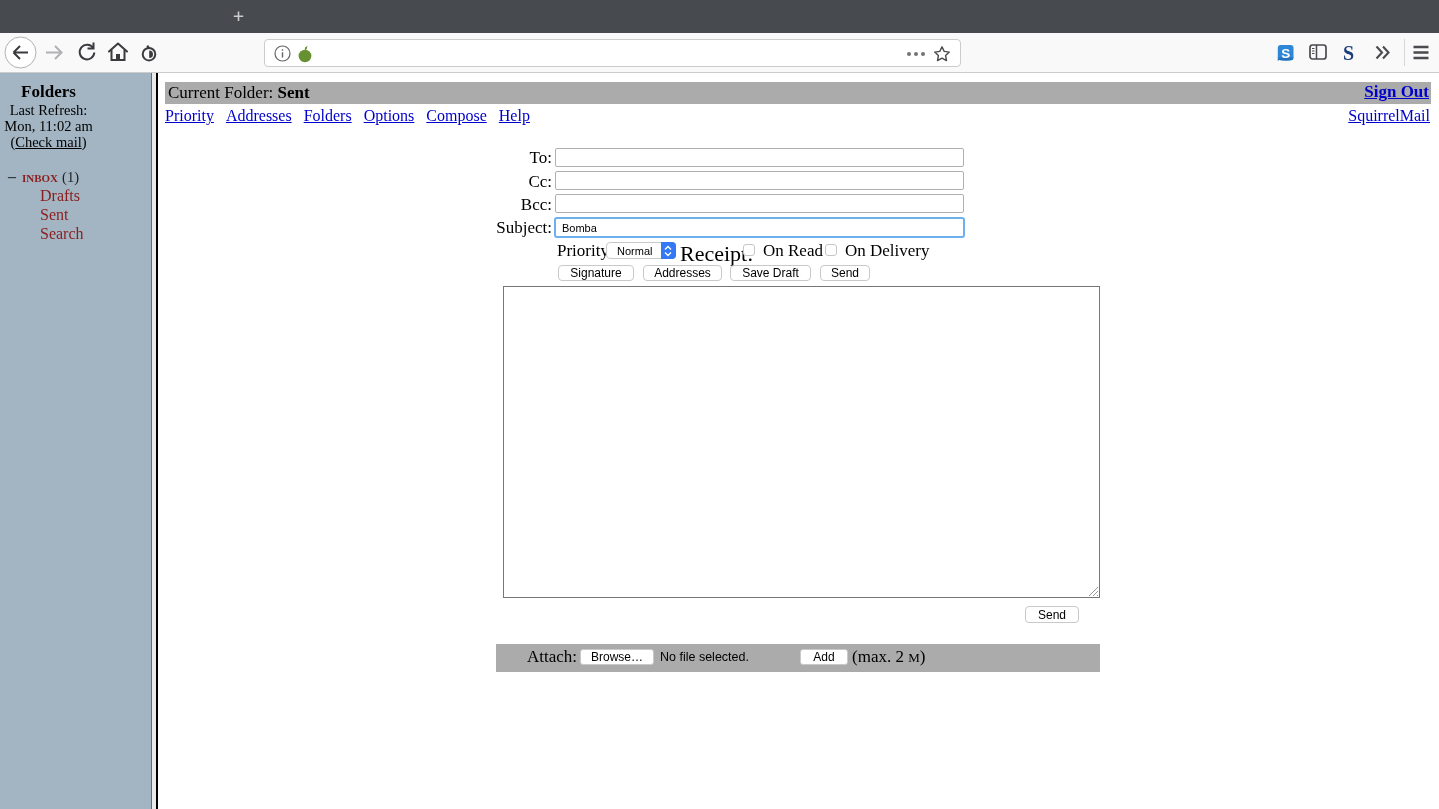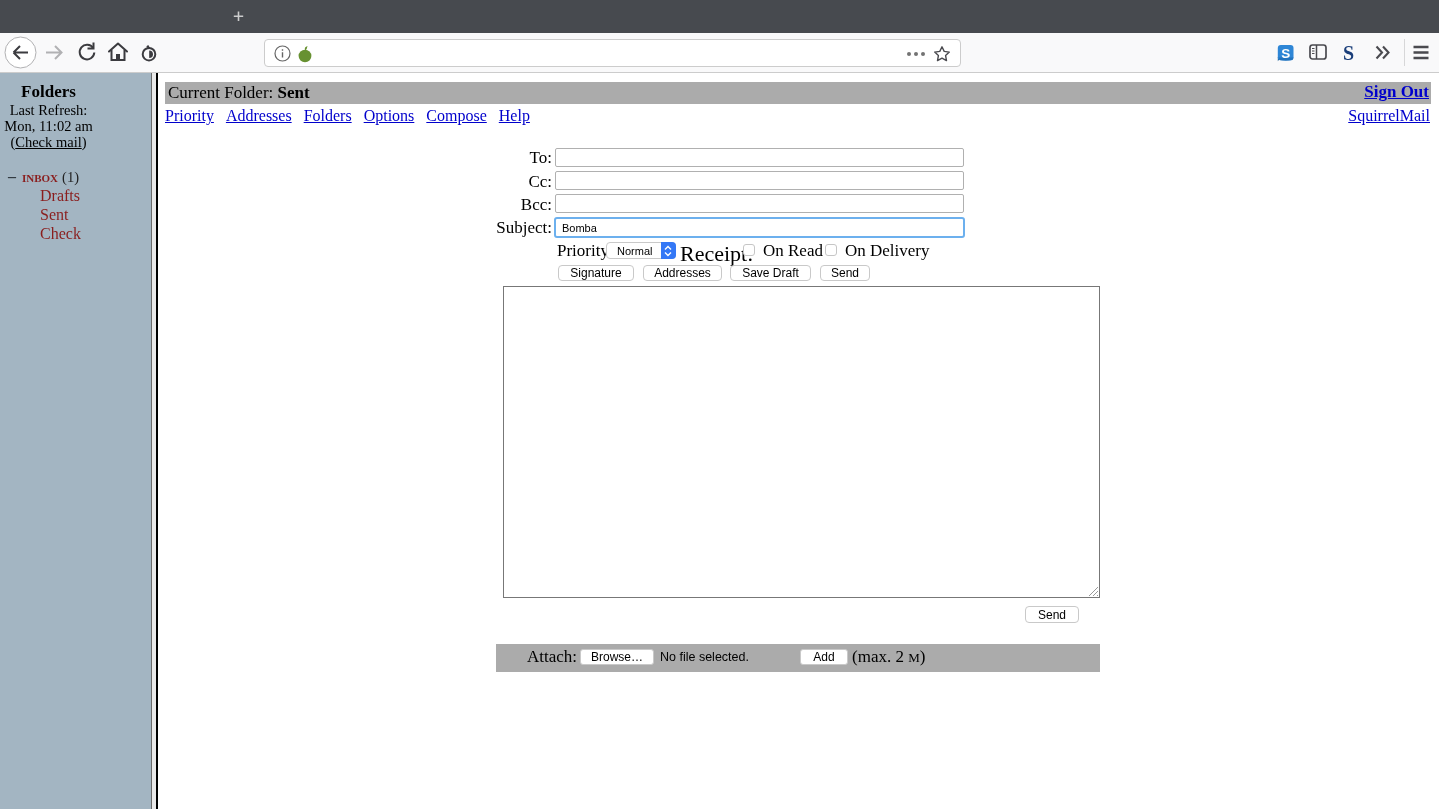--- a/index.html
+++ b/index.html
@@ -127,21 +127,21 @@
   <div class="sidebar">
     <div class="side-inner">
       <div class="hdr">Folders</div>
       <div style="margin-top:0px;line-height:16.2px">Last Refresh:<br>Mon, 11:02 am<br>(<a href="#" style="color:#000">Check mail</a>)</div>
     </div>
     <div style="position:absolute;left:0;top:95px;width:150px;font-size:16px;">
       <div style="position:absolute;left:8px;top:0;font-weight:bold;color:#333b42">–</div>
       <div style="position:absolute;left:22px;top:0;"><b class="maroon" style="font-size:11px">INBOX</b>&nbsp;<span style="font-size:14.5px;color:#222">(1)</span></div>
       <div style="position:absolute;left:40px;top:19px;" class="maroon">Drafts</div>
       <div style="position:absolute;left:40px;top:38px;" class="maroon">Sent</div>
-      <div style="position:absolute;left:40px;top:57px;" class="maroon">Check</div>
+      <div style="position:absolute;left:40px;top:57px;" class="maroon">Search</div>
     </div>
   </div>
   <div class="framebar"></div>
   <div class="content">
     <div class="bar1 grayb">Current Folder: <b>Sent</b><a href="#" class="signout">Sign Out</a></div>
     <div class="menurow" style="position:absolute">
       <a href="#">Priority</a><a href="#">Addresses</a><a href="#">Folders</a><a href="#">Options</a><a href="#">Compose</a><a href="#">Help</a>
       <a href="#" class="sqm">SquirrelMail</a>
     </div>
 

